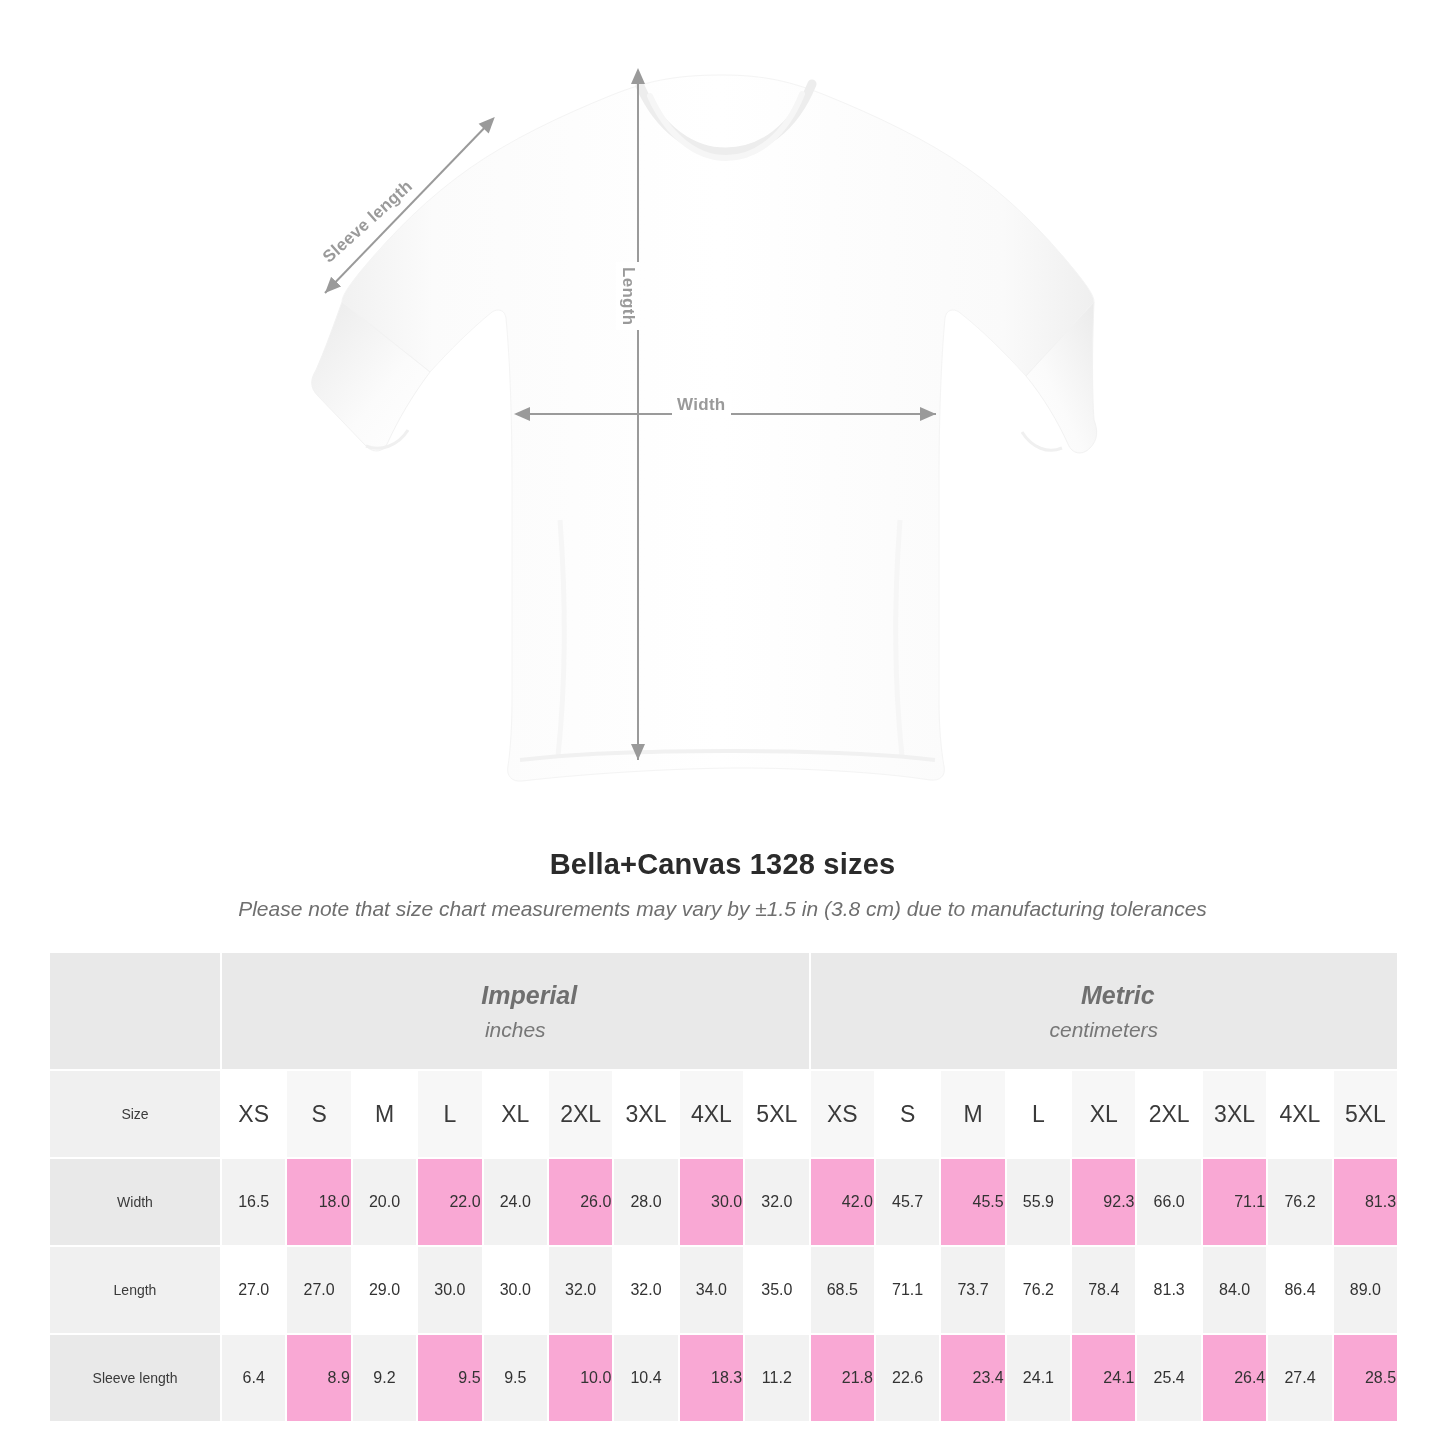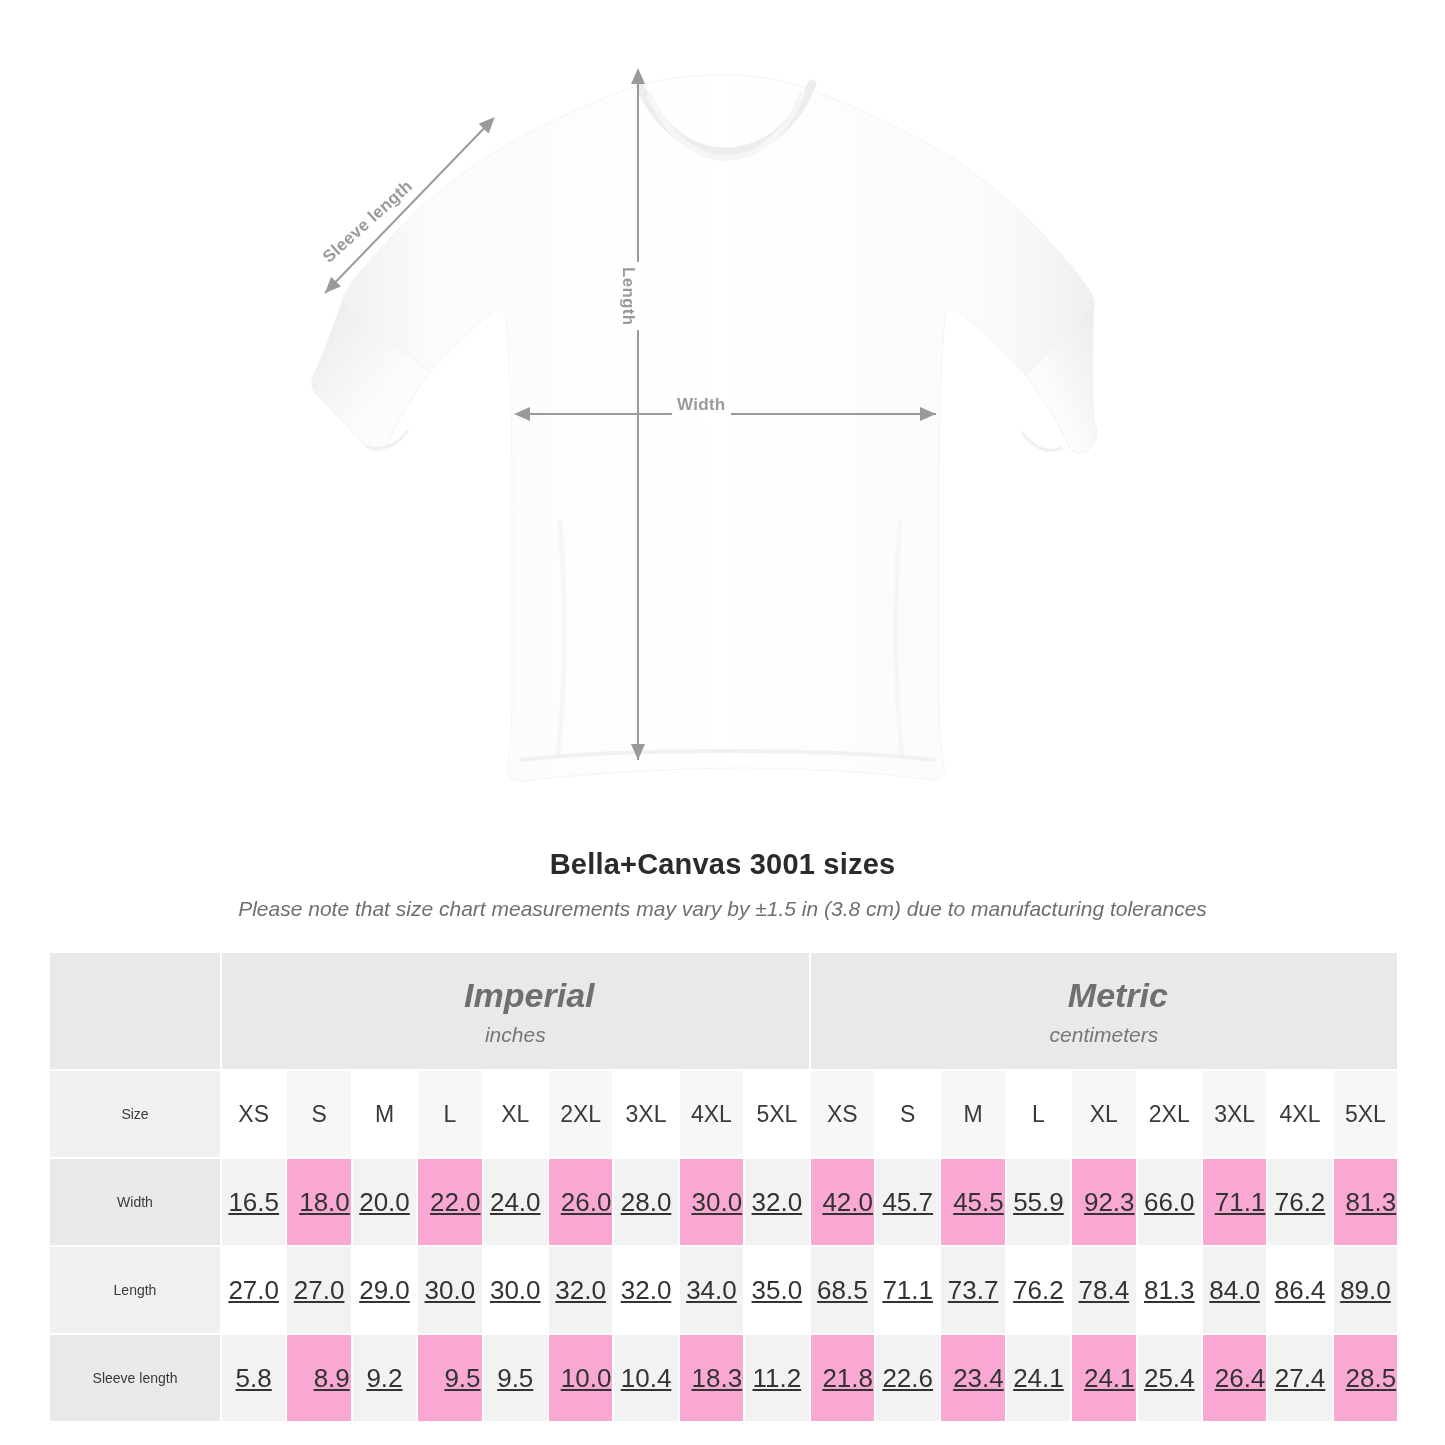--- a/index.html
+++ b/index.html
@@ -89,21 +89,21 @@
     font-weight: normal;
   }
 
   
   .unit-cell {
     background: #e9e9e9;
     height: 116px;
     padding: 0;
   }
   .unit-sys {
-    font-size: 34px;
+    font-size: 25px;
     font-style: italic;
     font-weight: bold;
     color: #6f6f6f;
     padding-left: 28px;
   }
   .unit-name {
     font-size: 21px;
     font-style: italic;
     color: #777777;
     margin-top: 8px;
@@ -127,24 +127,23 @@
     font-weight: bold;
     color: #3a3a3a;
     height: 84px;
   }
   .size-head.alt {
     background: #f7f7f7;
   }
 
   .data-cell {
     background: #ffffff;
-    font-size: 26px;
+    font-size: 16px;
     color: #333333;
     height: 84px;
-    text-decoration: underline;
   }
   .data-cell.alt {
     background: #f2f2f2;
   }
   tr.alt-row .data-cell {
     background: #f2f2f2;
   }
   tr.alt-row .data-cell.alt {
     background: #f9a8d4;
     text-align: right;
@@ -242,21 +241,21 @@
       <line x1="492" y1="120" x2="325" y2="293" stroke="#9a9a9a" stroke-width="2" marker-start="url(#arrowStart)" marker-end="url(#arrowEnd)"></line>
     </g>
   </svg>
 
   <div class="dim-label width-label">Width</div>
   <div class="dim-label length-label">Length</div>
   <div class="dim-label sleeve-label">Sleeve length</div>
 </div>
 
 <div class="title-block">
-  <div class="chart-title">Bella+Canvas 3001 sizes</div>
+  <div class="chart-title">Bella+Canvas 1328 sizes</div>
   <div class="chart-note">Please note that size chart measurements may vary by ±1.5 in (3.8 cm) due to manufacturing tolerances</div>
 </div>
 
 <div class="table-wrap">
   <table class="size-table">
     <colgroup>
       <col style="width:172px">
       <col span="18" style="width:65.4px">
     </colgroup>
     <tbody id="table-body">
@@ -332,21 +331,21 @@
         <td class="data-cell">76.2</td>
         <td class="data-cell alt">78.4</td>
         <td class="data-cell">81.3</td>
         <td class="data-cell alt">84.0</td>
         <td class="data-cell">86.4</td>
         <td class="data-cell alt">89.0</td>
       </tr>
 
       <tr class="alt-row">
         <td class="row-head">Sleeve length</td>
-        <td class="data-cell">5.8</td>
+        <td class="data-cell">6.4</td>
         <td class="data-cell alt">8.9</td>
         <td class="data-cell">9.2</td>
         <td class="data-cell alt">9.5</td>
         <td class="data-cell">9.5</td>
         <td class="data-cell alt">10.0</td>
         <td class="data-cell">10.4</td>
         <td class="data-cell alt">18.3</td>
         <td class="data-cell">11.2</td>
         <td class="data-cell alt">21.8</td>
         <td class="data-cell">22.6</td>

